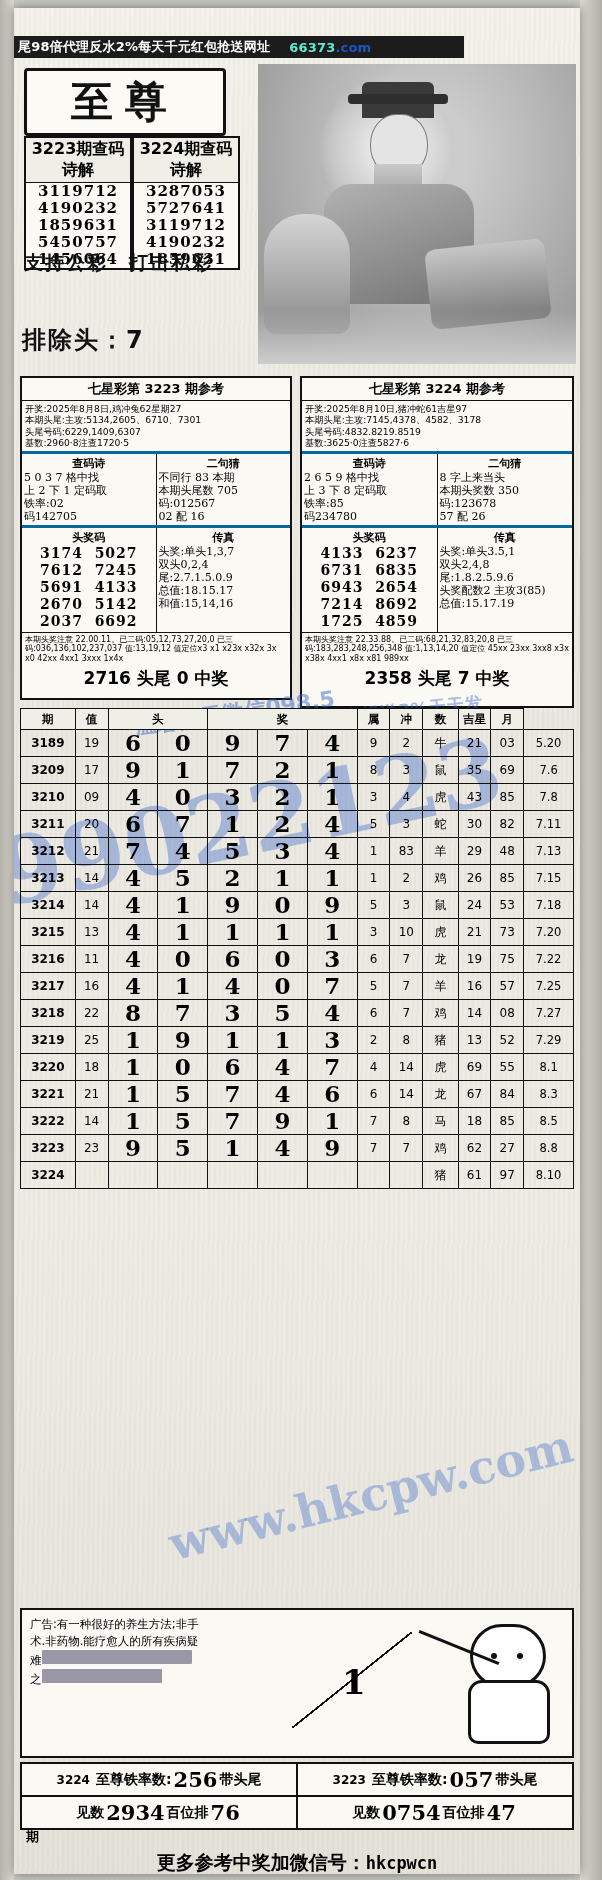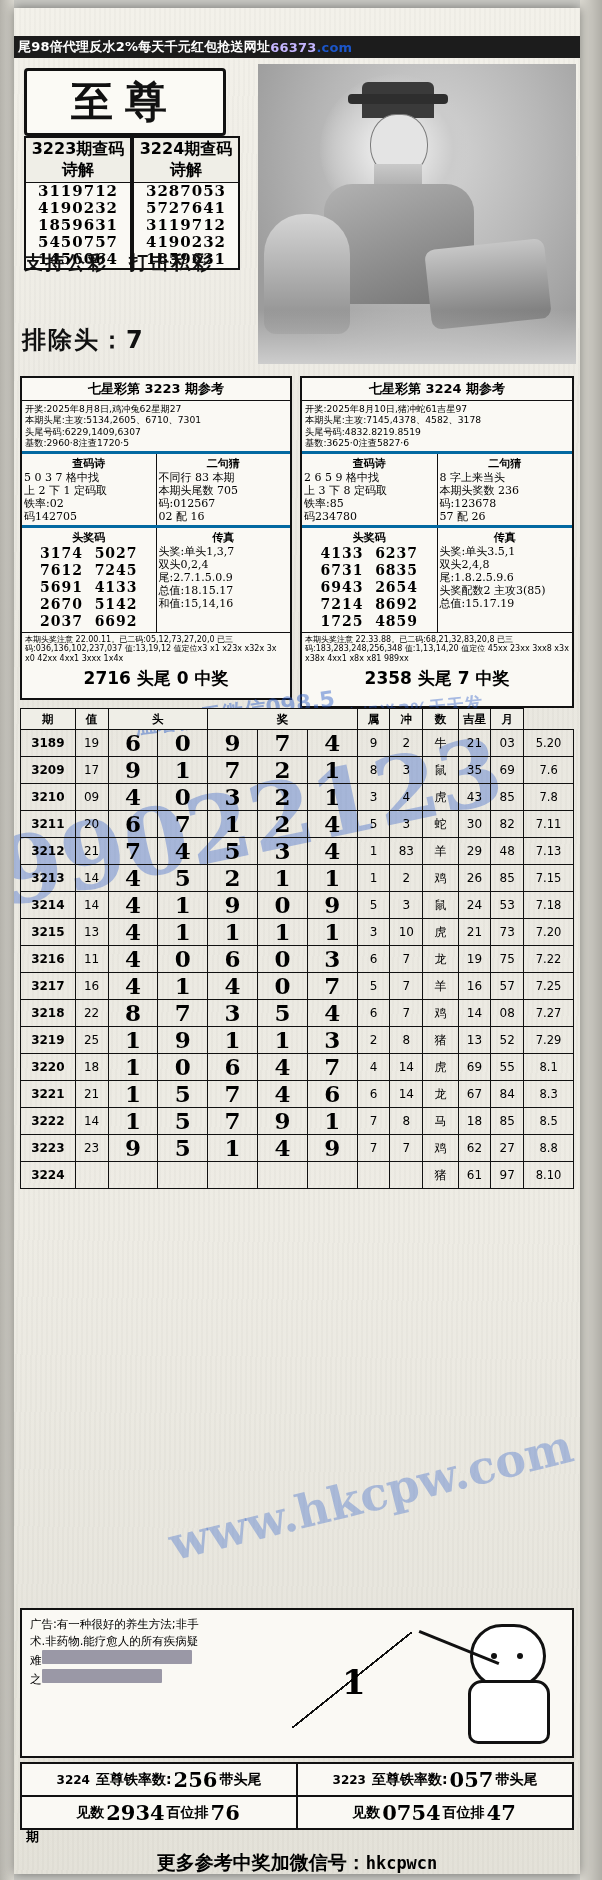--- a/index.html
+++ b/index.html
@@ -17,26 +17,26 @@
     overflow:hidden;
   }
   .paper-tex{
     position:absolute;inset:0;
     background:
       repeating-linear-gradient(91deg, rgba(0,0,0,.018) 0 2px, rgba(255,255,255,.02) 2px 5px),
       linear-gradient(180deg,#f3f1ea 0%,#e9e7df 35%,#eeece4 65%,#e3e1d8 100%);
     pointer-events:none;
   }
   .topband{
-    position:absolute;left:0;top:28px;width:566px;height:22px;
+    position:absolute;left:0;top:28px;width:450px;height:22px;
     background:#1c1c1c;color:#fff;font-size:13px;font-weight:bold;
     letter-spacing:.2px;display:flex;align-items:center;padding-left:4px;
     box-sizing:border-box;white-space:nowrap;overflow:hidden;
   }
-  .topband .red{color:#c4b5fd;}
+  .topband .red{color:#5eead4;margin-left:19px;}
   .topband .blue{color:#1b55c8;}
 
   .masthead{position:absolute;left:0;top:52px;width:566px;height:318px;}
   .logo{
     position:absolute;left:10px;top:8px;width:196px;height:62px;
     border:3px solid #111;border-radius:4px;background:#fbfaf5;
     display:flex;align-items:center;justify-content:center;
   }
   .logo span{font-family:"DejaVu Serif","Liberation Serif",serif;font-size:42px;font-weight:bold;letter-spacing:12px;color:#111;}
 
@@ -231,21 +231,21 @@
       <div class="c">
         <div class="subhd">查码诗</div>
         <div class="mono">2 6 5 9 格中找</div>
         <div class="mono">上 3 下 8 定码取</div>
         <div class="mono">铁率:85</div>
         <div class="mono">码234780</div>
       </div>
       <div class="c bl">
         <div class="subhd">二句猜</div>
         <div class="mono">8 字上来当头</div>
-        <div class="mono">本期头奖数 236</div>
+        <div class="mono">本期头奖数 350</div>
         <div class="mono">码:123678</div>
         <div class="mono">57 配 26</div>
       </div>
     </div>
     <div class="sub">
       <div class="c">
         <div class="subhd">头奖码</div>
         <div class="big"><span>4133</span>&nbsp;&nbsp;<span>6237</span></div>
         <div class="big"><span>6731</span>&nbsp;&nbsp;<span>6835</span></div>
         <div class="big"><span>6943</span>&nbsp;&nbsp;<span>2654</span></div>

